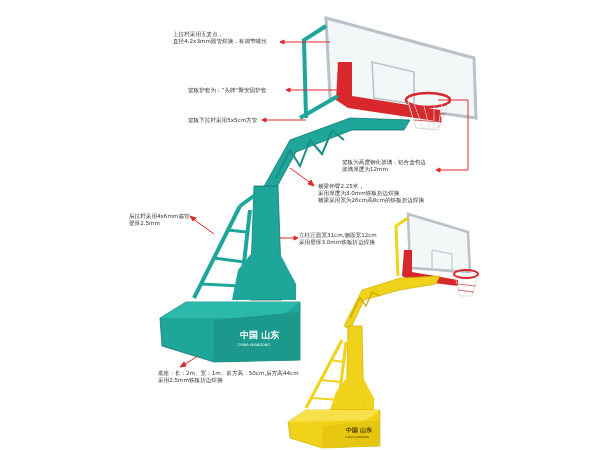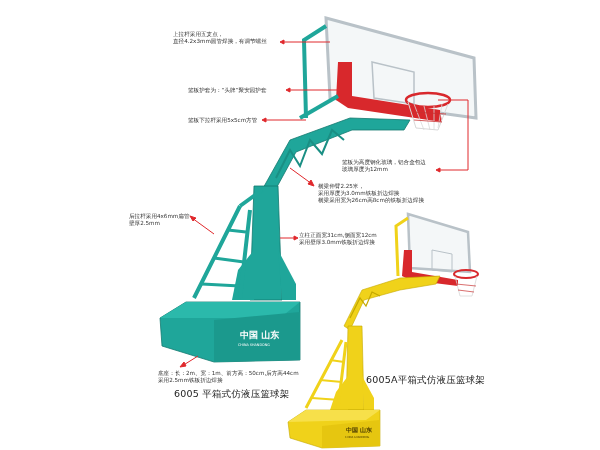--- a/index.html
+++ b/index.html
@@ -122,16 +122,14 @@
 </div>
 <div class="note" style="left:299px;top:232px;">
   <span>立柱正面宽31cm,侧面宽12cm</span>
   <span>采用壁厚3.0mm铁板折边焊接</span>
 </div>
 <div class="note" style="left:158px;top:370px;">
   <span>底座：长：2m、宽：1m、前方高：50cm,后方高44cm</span>
   <span>采用2.5mm铁板折边焊接</span>
 </div>
 
-<div class="title" style="left:174px;top:388px;">6005 平箱式仿液压篮球架</div>
-<div class="title" style="left:366px;top:374px;">6005A平箱式仿液压篮球架</div>
 
 </div>
 
 </body></html>

